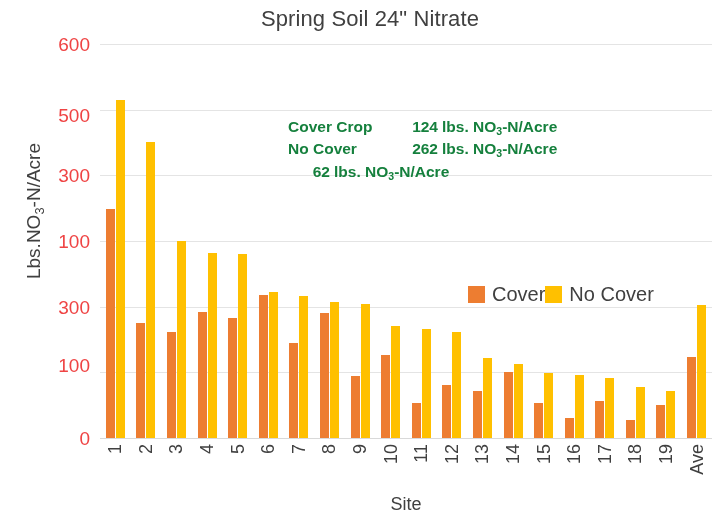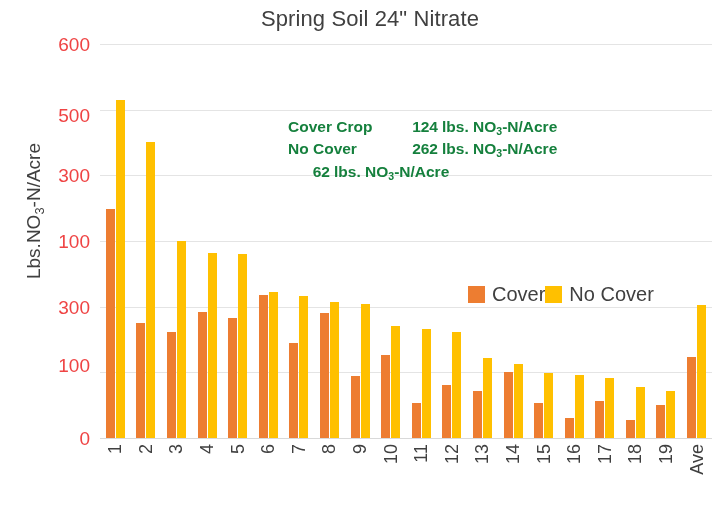--- a/index.html
+++ b/index.html
@@ -372,20 +372,21 @@
         <span>18</span>
       </div>
       <div class="x-cat">
         <span>19</span>
       </div>
       <div class="x-cat">
         <span>Ave</span>
       </div>
     </div>
 
+  <div class="x-axis-title">Site</div>
 
   <div class="annotation" id="annotation">
       <div class="row">
         <div class="lbl">Cover Crop</div>
         <div class="val">124</div>
         <div class="unit"><span>lbs. NO</span><sub>3</sub><span>-N/Acre</span></div>
       </div>
       <div class="row">
         <div class="lbl">No Cover</div>
         <div class="val">262</div>

